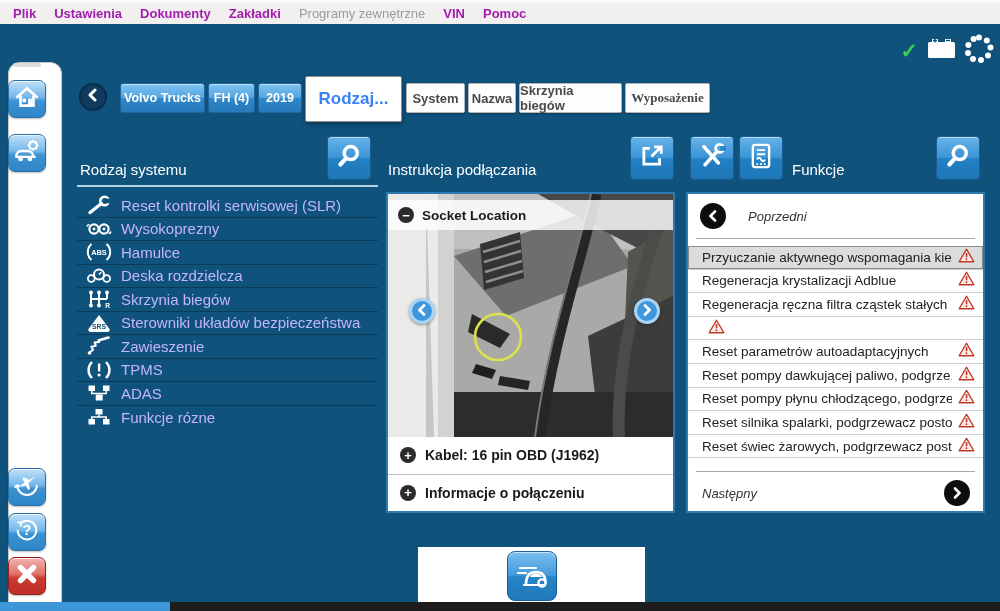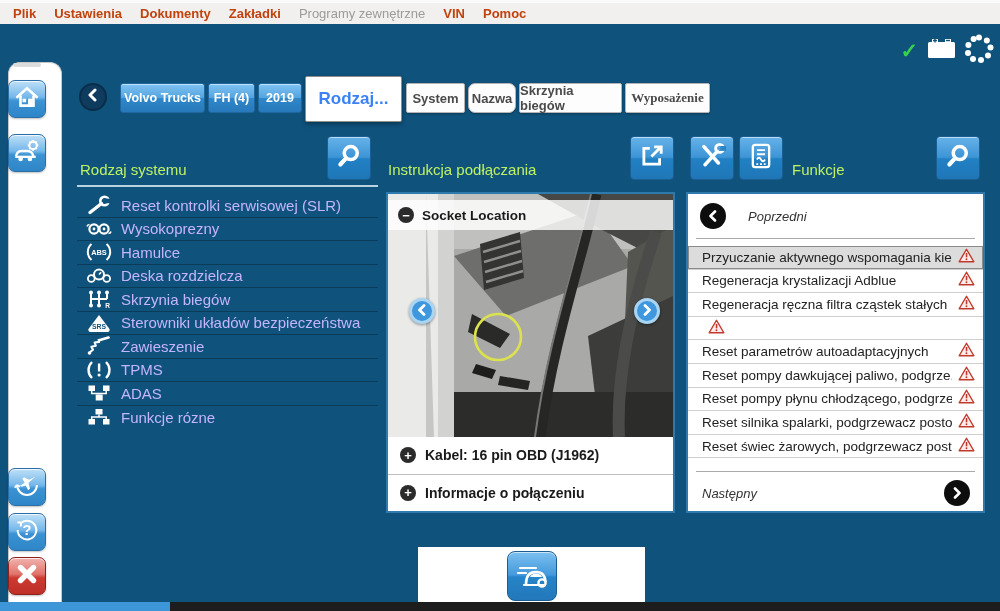--- a/index.html
+++ b/index.html
@@ -9,21 +9,21 @@
     font-family:"Liberation Sans", sans-serif;
     background:#0f527c;
   }
   
   .menubar {
     position:absolute; left:0; top:0; width:1000px; height:24px;
     background:#f1f0ee; border-top:3px solid #fafafa;
     display:flex; align-items:center; padding-left:4px;
   }
   .menubar .mitem {
-    font-size:13px; font-weight:600; color:#c2410c; padding:0 9px; cursor:default;
+    font-size:13px; font-weight:600; color:#a21caf; padding:0 9px; cursor:default;
   }
   .menubar .mitem.disabled { color:#9b9b9b; font-weight:400; }
   
   .status-icons { position:absolute; right:6px; top:34px; display:flex; align-items:center; gap:8px; }
   .check { color:#37d24d; font-size:21px; font-weight:bold; }
   
   .side-rail {
     position:absolute; left:8px; top:62px; width:54px; height:549px;
     background:#fff; border:1px solid #c7c7c7; border-bottom:none;
     border-radius:12px 12px 0 0;
@@ -68,21 +68,21 @@
   }
   
   .sq-btn {
     position:absolute; width:44px; height:44px; border-radius:4px;
     border:1px solid #1a5e94; cursor:pointer;
     background:linear-gradient(180deg,#66b2e9 0%,#3d95d6 48%,#2180c4 52%,#1f76b6 100%);
     box-shadow:inset 0 1px 0 rgba(255,255,255,.55);
     display:flex; align-items:center; justify-content:center;
   }
   
-  .panel-title { position:absolute; color:#bef264; font-size:15px; }
+  .panel-title { position:absolute; color:#ffffff; font-size:15px; }
   .hr-light { position:absolute; height:2px; background:rgba(215,233,245,.85); }
   
   .sys-list { position:absolute; left:77px; top:194px; width:301px; }
   .sys-row {
     height:23.5px; display:flex; align-items:center; cursor:pointer;
     border-bottom:1px solid rgba(0,0,0,.28);
   }
   .sys-ico { width:44px; display:flex; justify-content:center; align-items:center; }
   .sys-label { color:#c4b5fd; font-size:15px; white-space:nowrap; }
   
@@ -243,21 +243,21 @@
     <svg width="14" height="14" viewBox="0 0 14 14">
         <path d="M9 2 L4 7 L9 12" fill="none" stroke="#fff" stroke-width="3" stroke-linecap="round" stroke-linejoin="round"></path>
       </svg>
   </span>
 </div>
 <div class="btn-blue" style="left:120px;width:85px;">Volvo Trucks</div>
 <div class="btn-blue" style="left:208px;width:47px;">FH (4)</div>
 <div class="btn-blue" style="left:258px;width:44px;">2019</div>
 <div class="btn-active">Rodzaj...</div>
 <div class="btn-white" style="left:406px;width:59px;">System</div>
-<div class="btn-white" style="left:468px;width:48px;border-radius:7px;">Nazwa</div>
+<div class="btn-white" style="left:468px;width:48px;">Nazwa</div>
 <div class="btn-white" style="left:519px;width:103px;">Skrzynia biegów</div>
 <div class="btn-white" style="left:625px;width:85px;font-family:Liberation Serif, serif;">Wyposażenie</div>
 
 <div class="panel-title" style="left:80px;top:161px;">Rodzaj systemu</div>
 <div class="sq-btn" style="left:327px;top:136px;">
   <span>
     <svg width="28" height="28" viewBox="0 0 24 24">
       <circle cx="13.5" cy="9.5" r="5.6" fill="none" stroke="#fff" stroke-width="3"></circle>
       <line x1="9.2" y1="14.3" x2="4.6" y2="19.3" stroke="#fff" stroke-width="3.6" stroke-linecap="round"></line>
     </svg>

